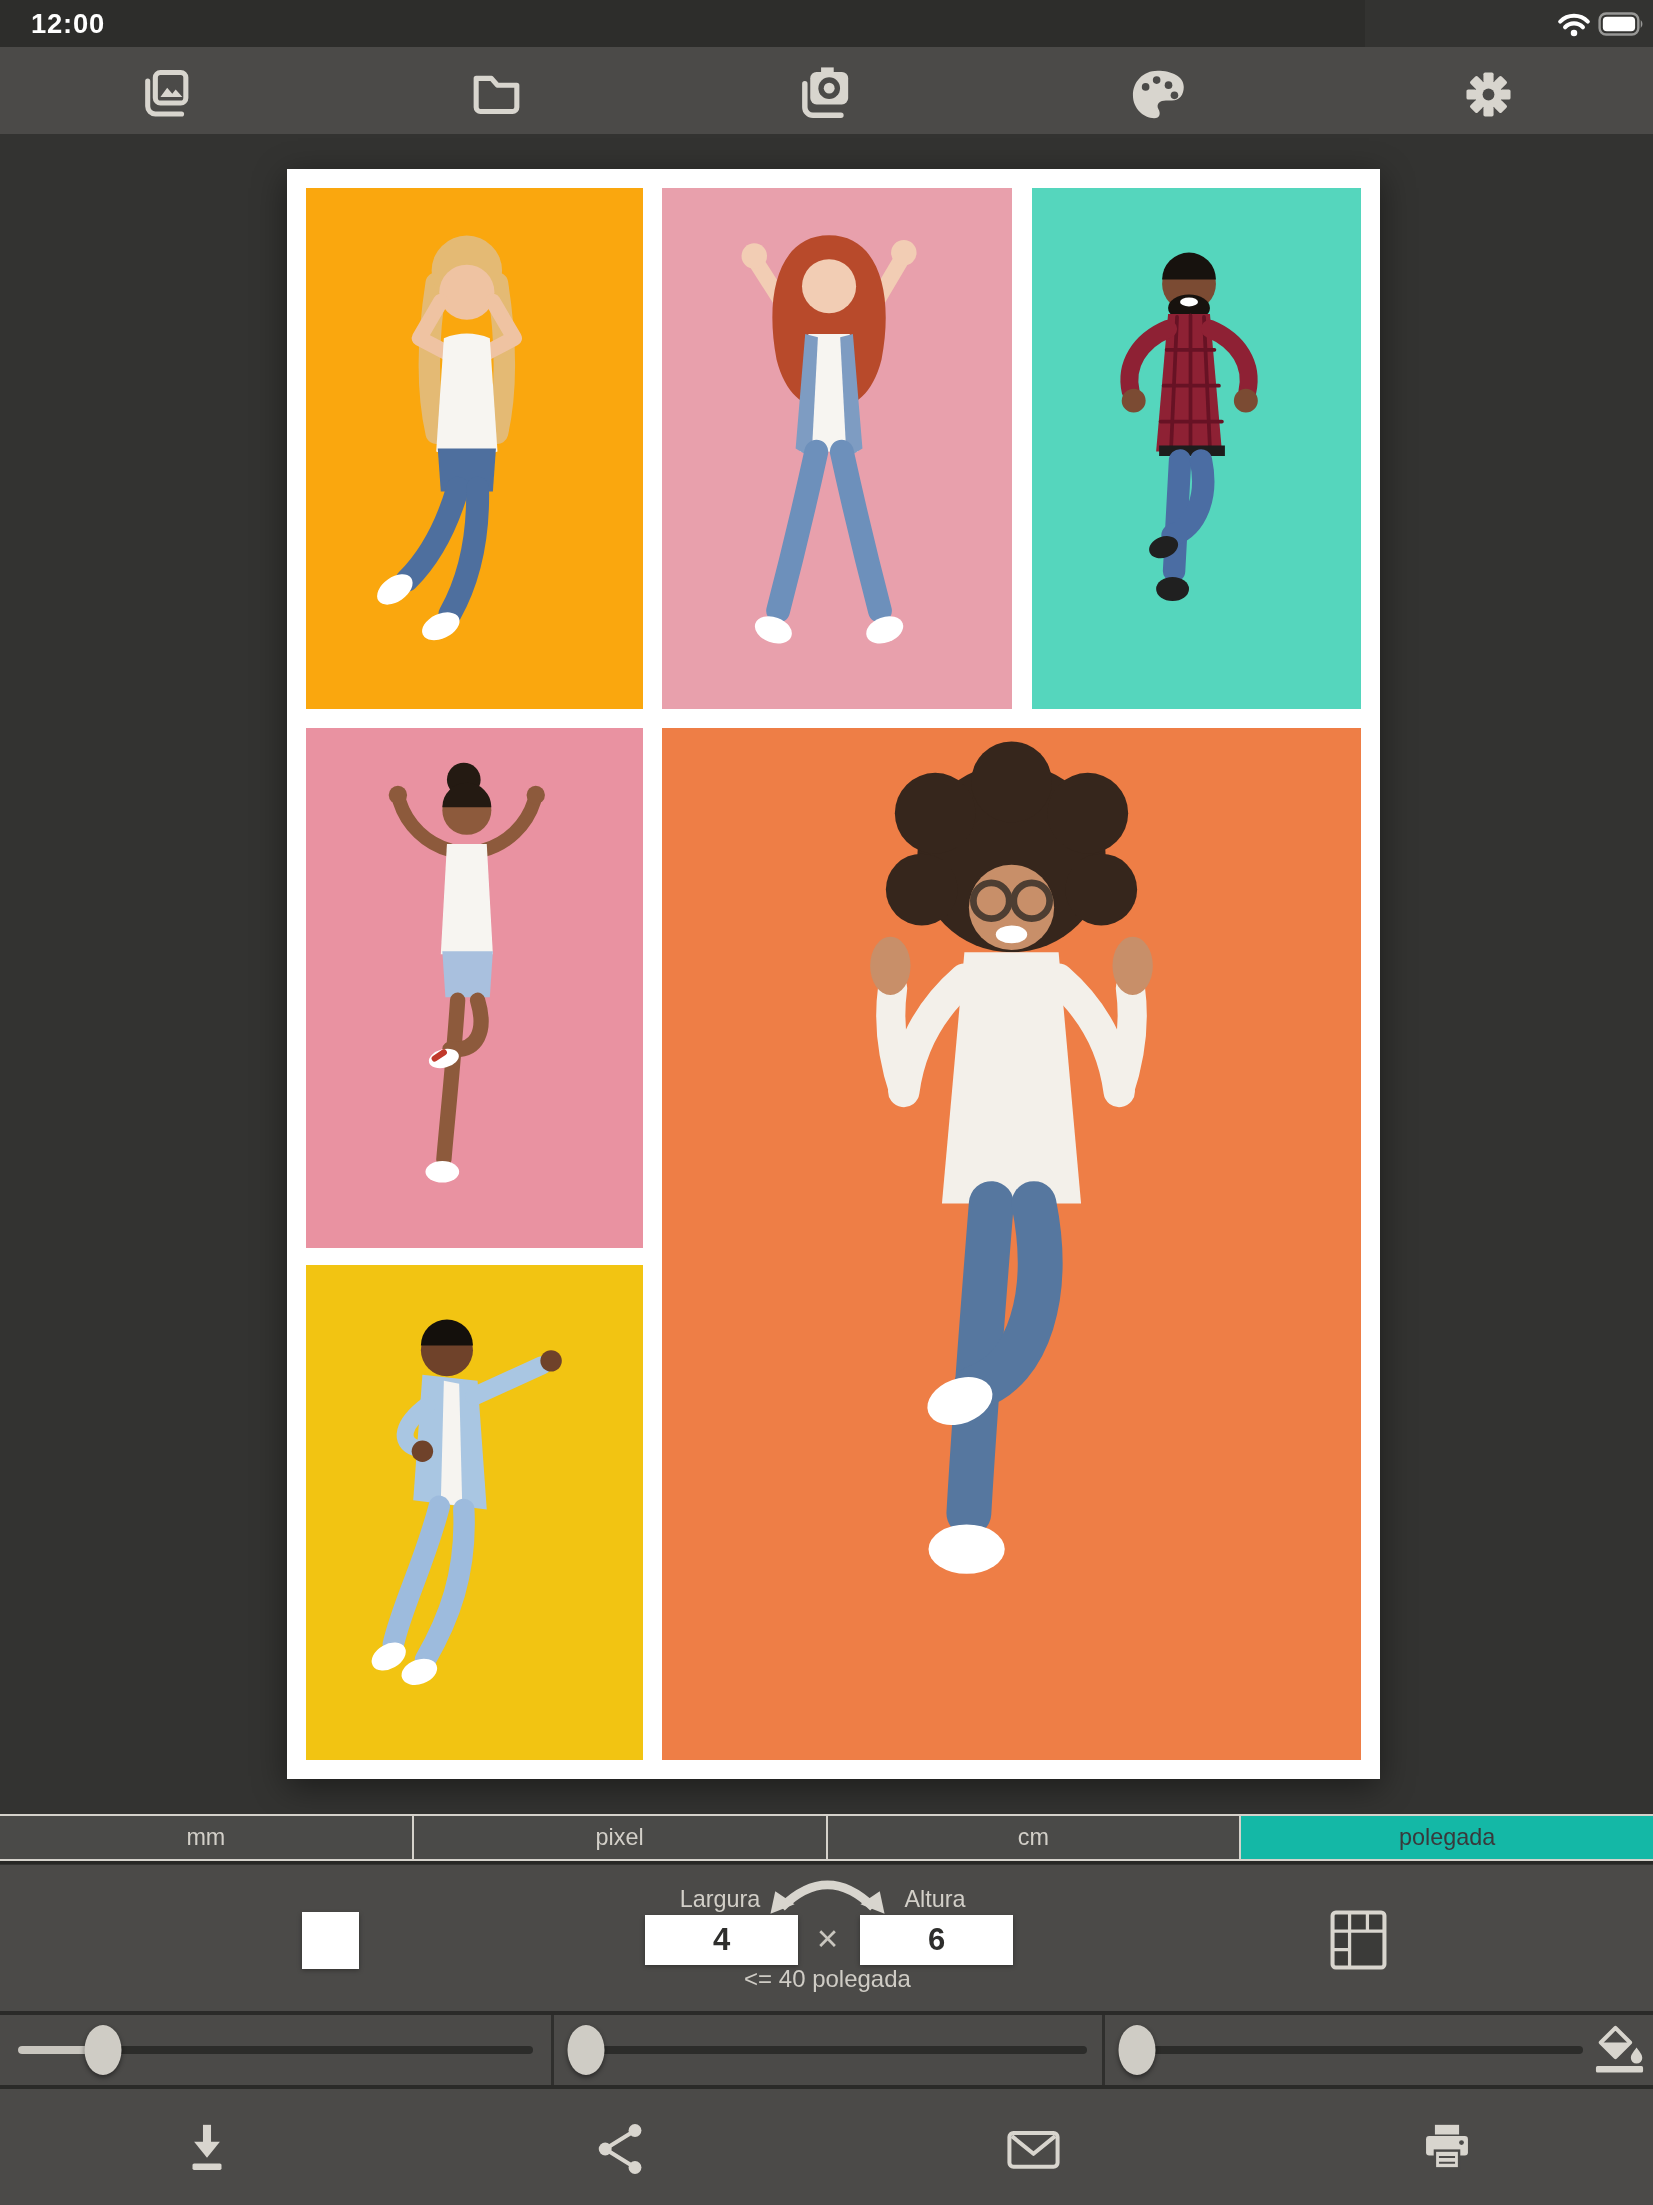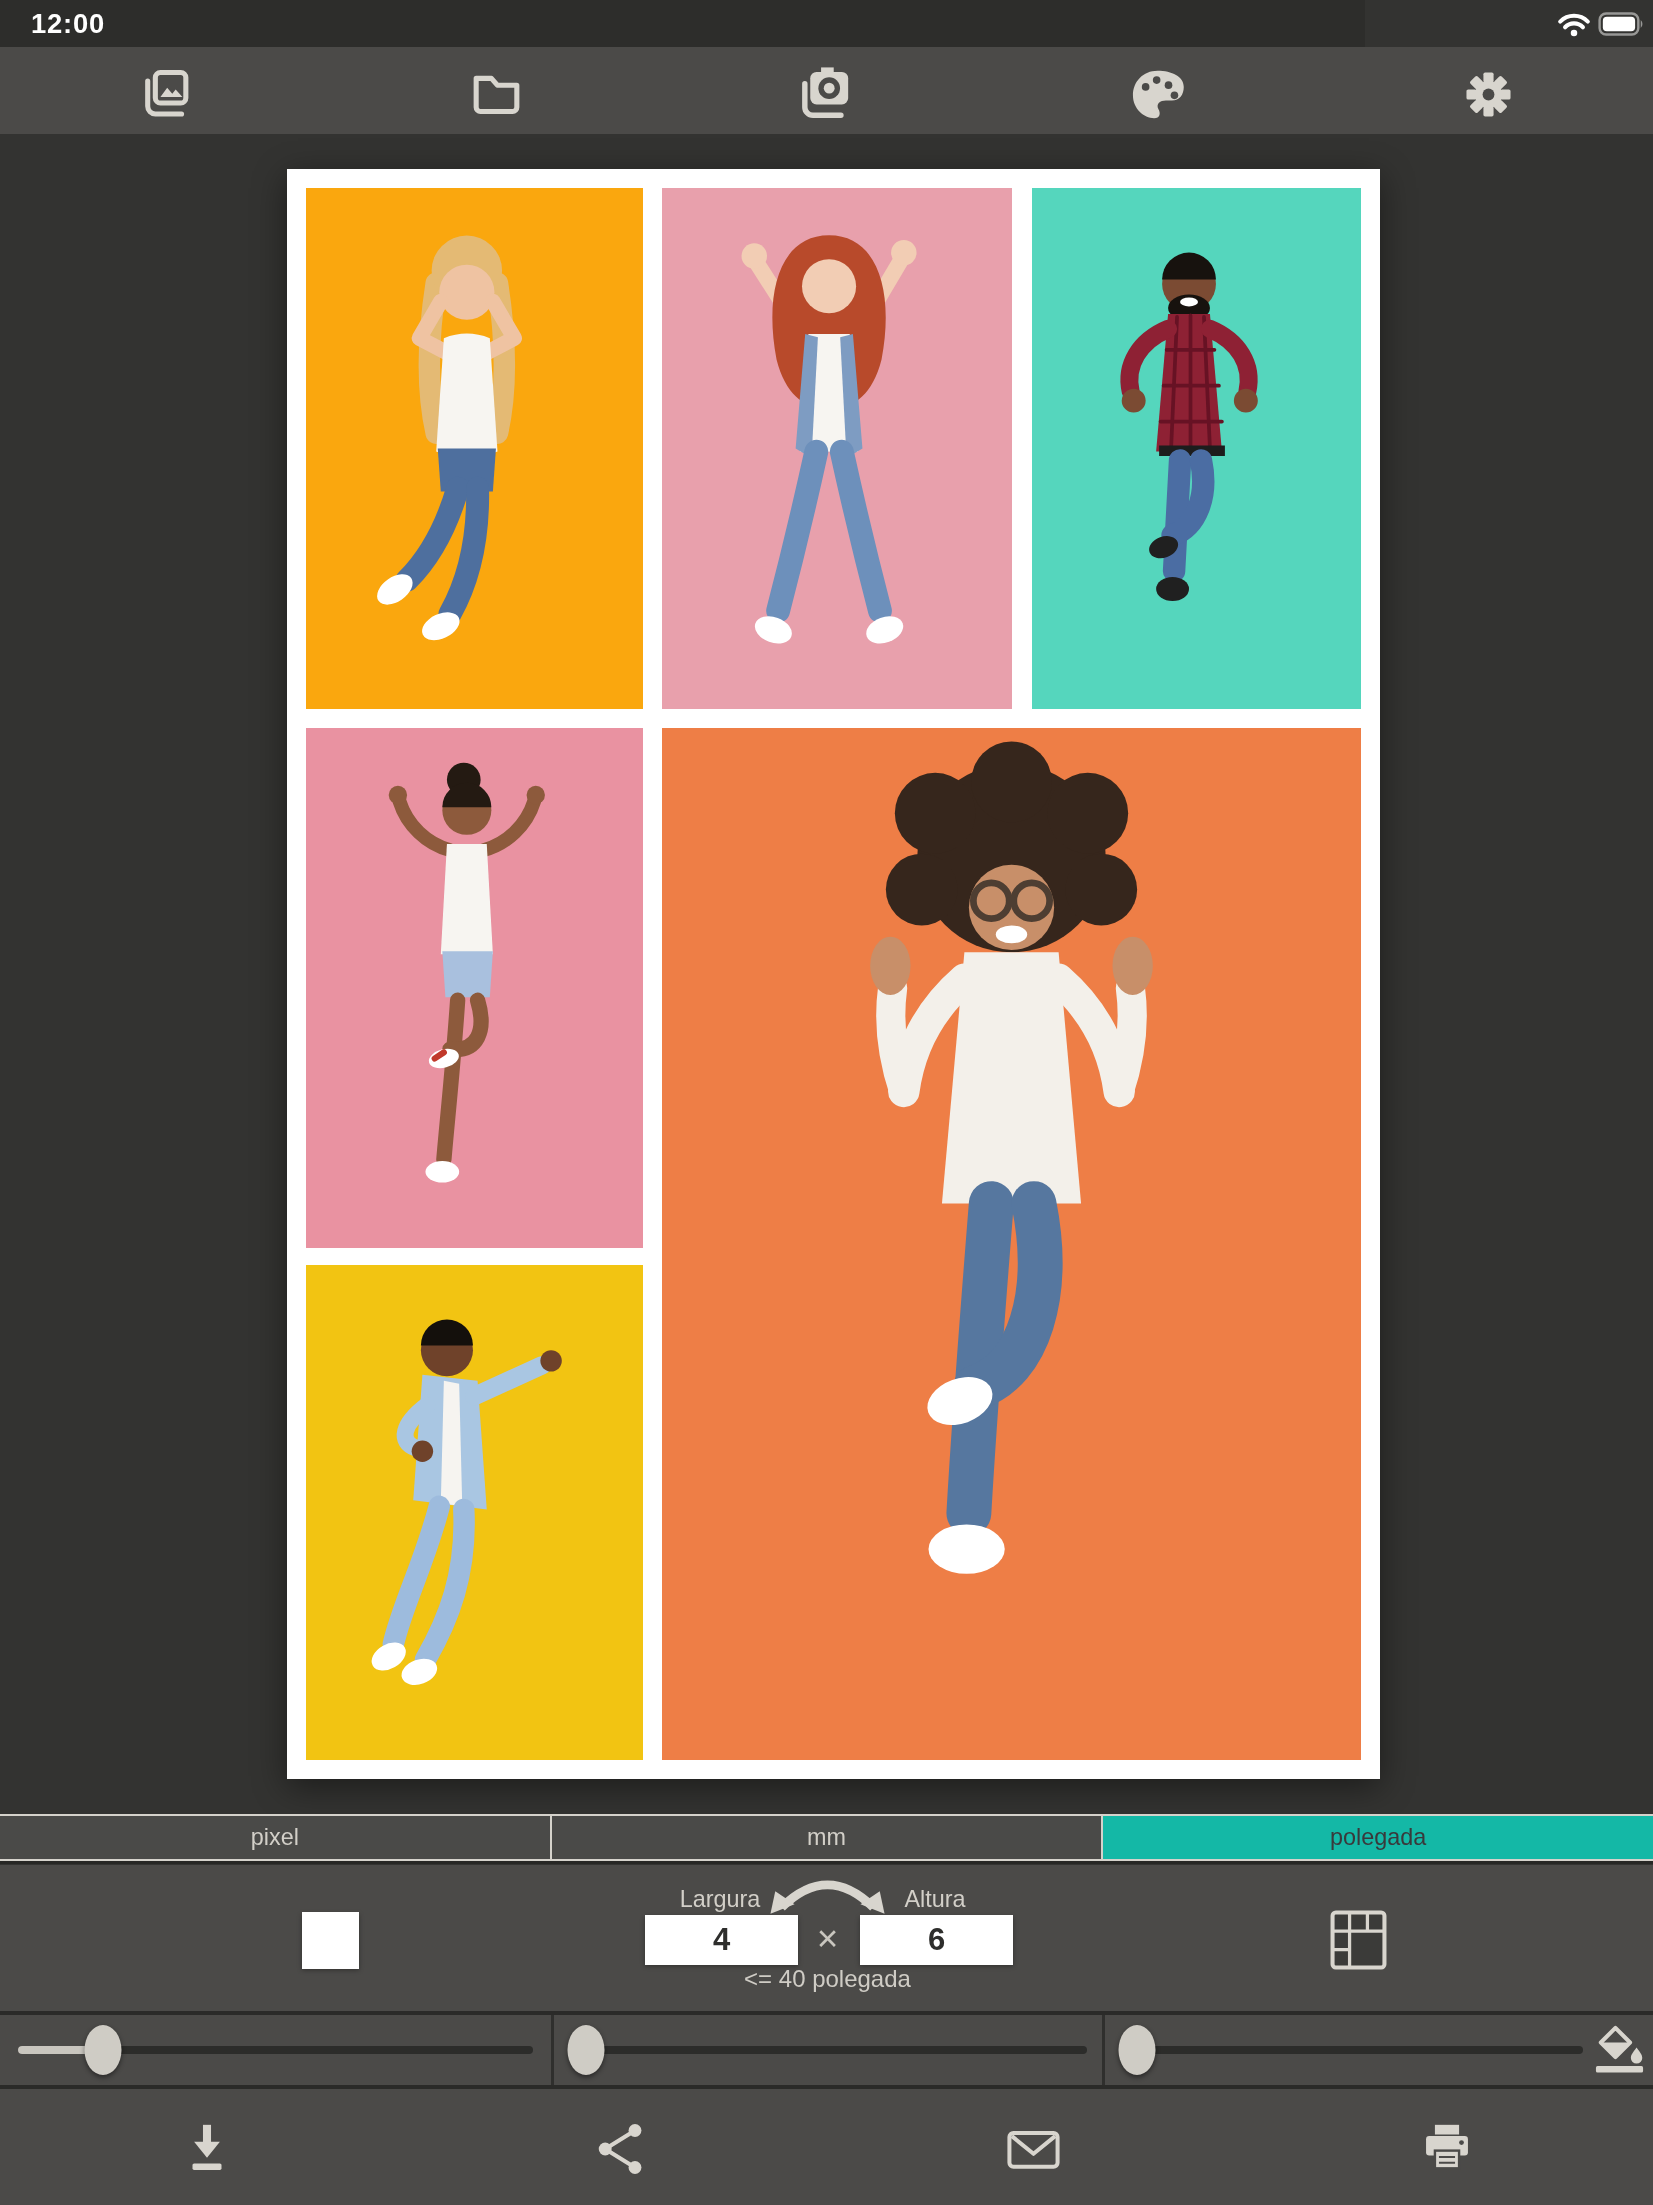--- a/index.html
+++ b/index.html
@@ -252,22 +252,23 @@
           <path d="M141,212 C137,262 133,315 131,350" stroke="#56779f" stroke-width="20"></path>
           <path d="M160,212 C168,252 158,286 134,294" stroke="#56779f" stroke-width="20"></path>
           <ellipse cx="130" cy="366" rx="17" ry="11" fill="#ffffff" stroke="none"></ellipse>
           <ellipse cx="127" cy="300" rx="15" ry="10" fill="#ffffff" stroke="none" transform="rotate(-20 127 300)"></ellipse>
         </g>
       </svg>
     </div>
   </div>
 
   <div id="tabbar" class="abs">
+    <div class="tab">mm</div>
     <div class="tab">pixel</div>
-    <div class="tab">mm</div>
+    <div class="tab">cm</div>
     <div class="tab selected">polegada</div>
   </div>
   <div id="tabsep" class="abs"></div>
 
   <div id="controls" class="abs">
     <div id="bgswatch" class="abs"></div>
 
     <div class="ctl-label abs" style="left:631px">Largura</div>
     <div class="ctl-label abs" style="left:846px">Altura</div>
 

